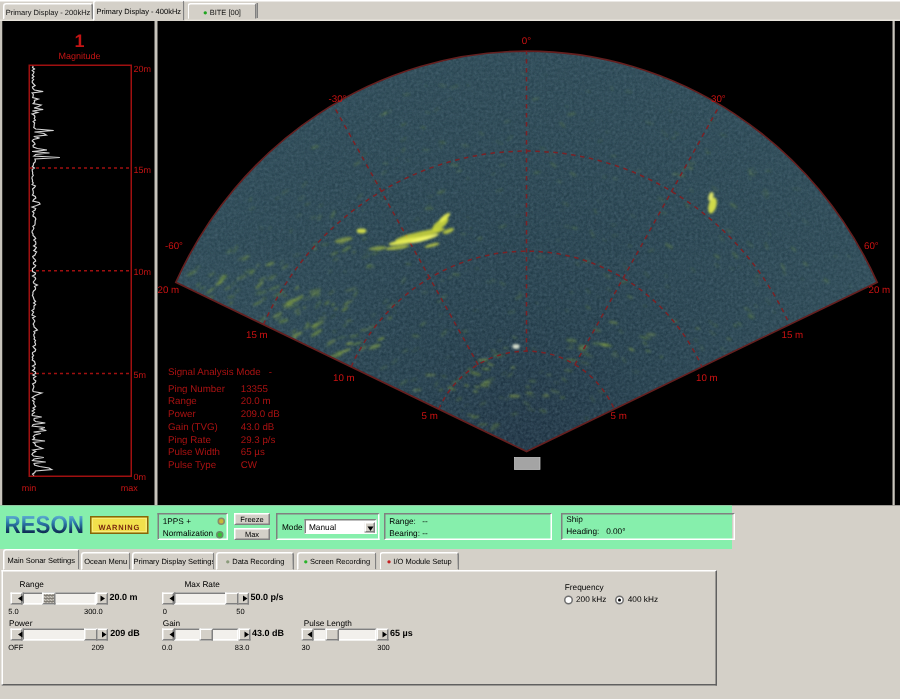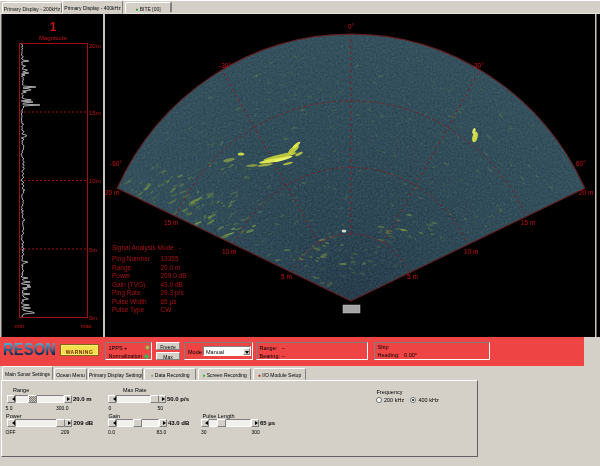--- a/index.html
+++ b/index.html
@@ -589,21 +589,21 @@
       <text x="160.5" y="281">29.3 p/s</text>
       <text x="112" y="289.5">Pulse Width</text>
       <text x="160.5" y="289.5">65 µs</text>
       <text x="112" y="298">Pulse Type</text>
       <text x="160.5" y="298">CW</text>
     </g>
     <rect x="343" y="291" width="17" height="8" fill="#a4a4a4" stroke="#c8c8c8" stroke-width="0.5"></rect>
 
 </svg>
 
-<div class="abs" style="left:0;top:337px;width:584px;height:29px;background:#ef4444">
+<div class="abs" style="left:0;top:337px;width:488px;height:29px;background:#86efac">
   <svg class="abs" style="left:3px;top:4px" width="54" height="17" viewBox="0 0 54 17">
     <defs>
         <linearGradient id="lg" x1="0" y1="0" x2="0" y2="1">
       <stop offset="0" stop-color="#7ecde6"></stop>
           <stop offset="0.4" stop-color="#2f7fae"></stop>
           <stop offset="0.75" stop-color="#10335c"></stop>
           <stop offset="1" stop-color="#060f20"></stop>
     </linearGradient>
       </defs>
     <text x="0" y="14" font-size="16.5" font-weight="bold" fill="url(#lg)" textLength="53" lengthAdjust="spacingAndGlyphs">RESON</text>

